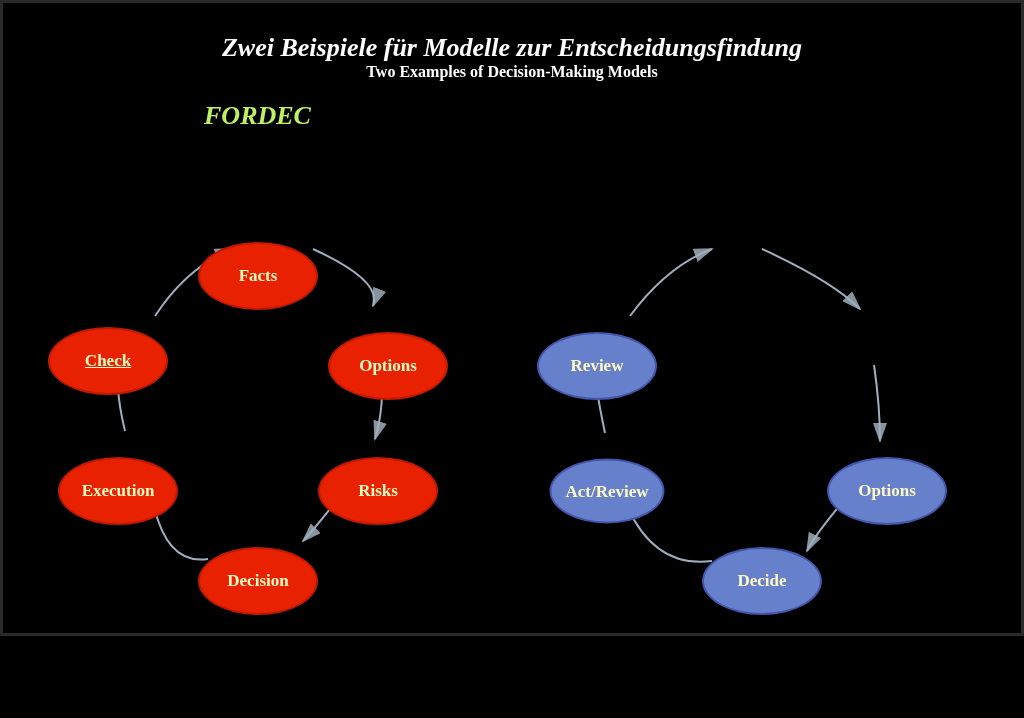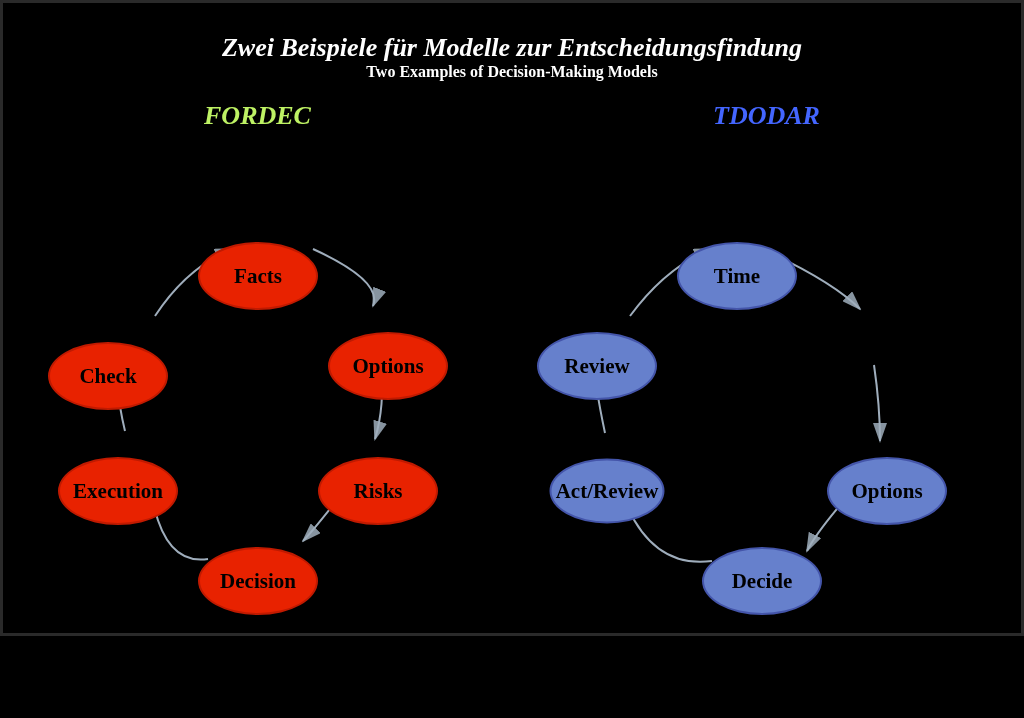--- a/index.html
+++ b/index.html
@@ -57,22 +57,22 @@
     .tdodar-title { color: #4466ff; }
 
     
     .node {
       position: absolute;
       border-radius: 50%;
       display: flex;
       align-items: center;
       justify-content: center;
       font-weight: bold;
-      font-size: 21px;
-      color: #000000;
+      font-size: 17px;
+      color: #fef9c3;
       text-align: center;
       transform: translate(-50%, -50%);
     }
     .node-red {
       background: #e82200;
       border: 2px solid #c01a00;
     }
     .node-blue {
       background: #6680cc;
       border: 2px solid #4455aa;
@@ -127,46 +127,44 @@
         <path d="M 122 340 Q 110 290 118 268" stroke="#bbccdd" stroke-width="2" fill="none" marker-end="url(#arrowhead-f)" opacity="0.85"></path>
 
         <path d="M 152 225 Q 185 175 230 158" stroke="#bbccdd" stroke-width="2" fill="none" marker-end="url(#arrowhead-f)" opacity="0.85"></path>
       </svg>
 
       <div class="node node-red node-large" id="f-facts" style="left:255px;top:185px;">Facts</div>
       <div class="node node-red node-large" id="f-options" style="left:385px;top:275px;">Options</div>
       <div class="node node-red node-large" id="f-risks" style="left:375px;top:400px;">Risks</div>
       <div class="node node-red node-large" id="f-decision" style="left:255px;top:490px;">Decision</div>
       <div class="node node-red node-large" id="f-execution" style="left:115px;top:400px;">Execution</div>
-      <div class="node node-red node-large" id="f-check" style="left:105px;top:285px;">Check</div>
+      <div class="node node-red node-large" id="f-check" style="left:105px;top:270px;text-decoration:underline;">Check</div>
     </div>
 
     <div class="diagram" id="tdodar-diagram">
-      <div class="diagram-title tdodar-title">TDODAR</div>
       <svg class="arrows-svg" id="tdodar-svg">
         <defs>
           <marker id="arrowhead-t" markerWidth="10" markerHeight="7" refX="9" refY="3.5" orient="auto">
             <polygon points="0 0, 10 3.5, 0 7" fill="#bbccdd" opacity="0.85"></polygon>
           </marker>
         </defs>
 
         <path d="M 250 158 Q 320 190 348 218" stroke="#bbccdd" stroke-width="2" fill="none" marker-end="url(#arrowhead-t)" opacity="0.85"></path>
 
         <path d="M 362 274 Q 368 315 368 350" stroke="#bbccdd" stroke-width="2" fill="none" marker-end="url(#arrowhead-t)" opacity="0.85"></path>
 
         <path d="M 342 398 Q 305 440 295 460" stroke="#bbccdd" stroke-width="2" fill="none" marker-end="url(#arrowhead-t)" opacity="0.85"></path>
 
         <path d="M 200 470 Q 140 478 112 408" stroke="#bbccdd" stroke-width="2" fill="none" marker-end="url(#arrowhead-t)" opacity="0.85"></path>
 
         <path d="M 93 342 Q 82 290 82 268" stroke="#bbccdd" stroke-width="2" fill="none" marker-end="url(#arrowhead-t)" opacity="0.85"></path>
 
         <path d="M 118 225 Q 155 175 200 158" stroke="#bbccdd" stroke-width="2" fill="none" marker-end="url(#arrowhead-t)" opacity="0.85"></path>
       </svg>
 
-      <div class="node node-blue node-large" id="t-time" style="left:225px;top:185px;">Time</div>
       <div class="node node-blue node-large" id="t-options" style="left:375px;top:400px;">Options</div>
       <div class="node node-blue node-large" id="t-decide" style="left:250px;top:490px;">Decide</div>
       <div class="node node-blue node-medium" id="t-actassign" style="left:95px;top:400px;">Act/Review</div>
       <div class="node node-blue node-large" id="t-review" style="left:85px;top:275px;">Review</div>
     </div>
 
   </div>
 </div>
 
 </body></html>

